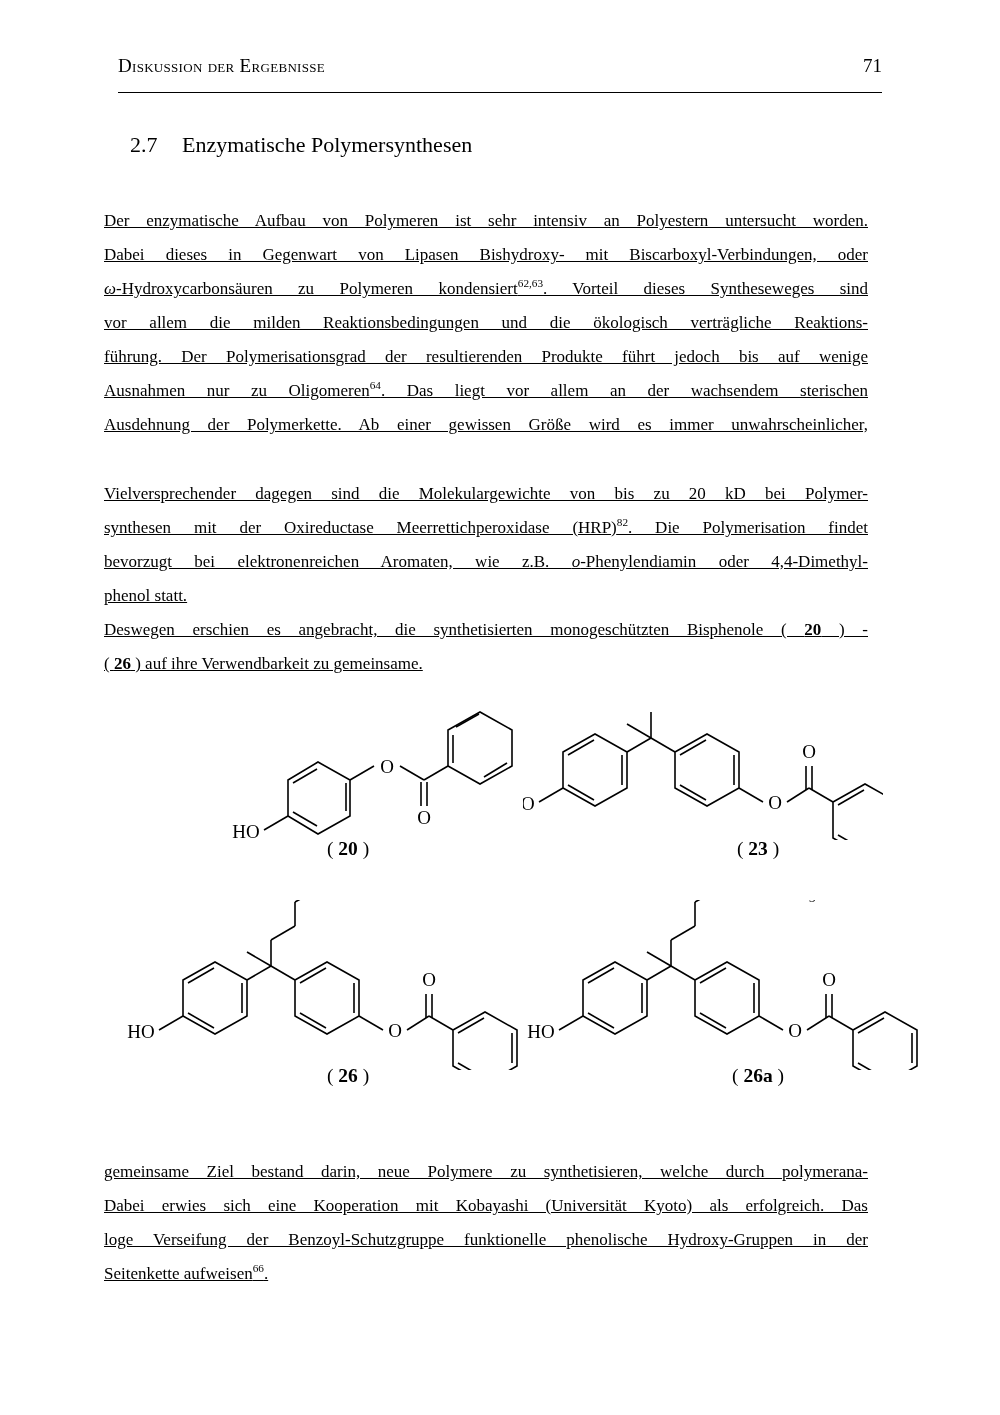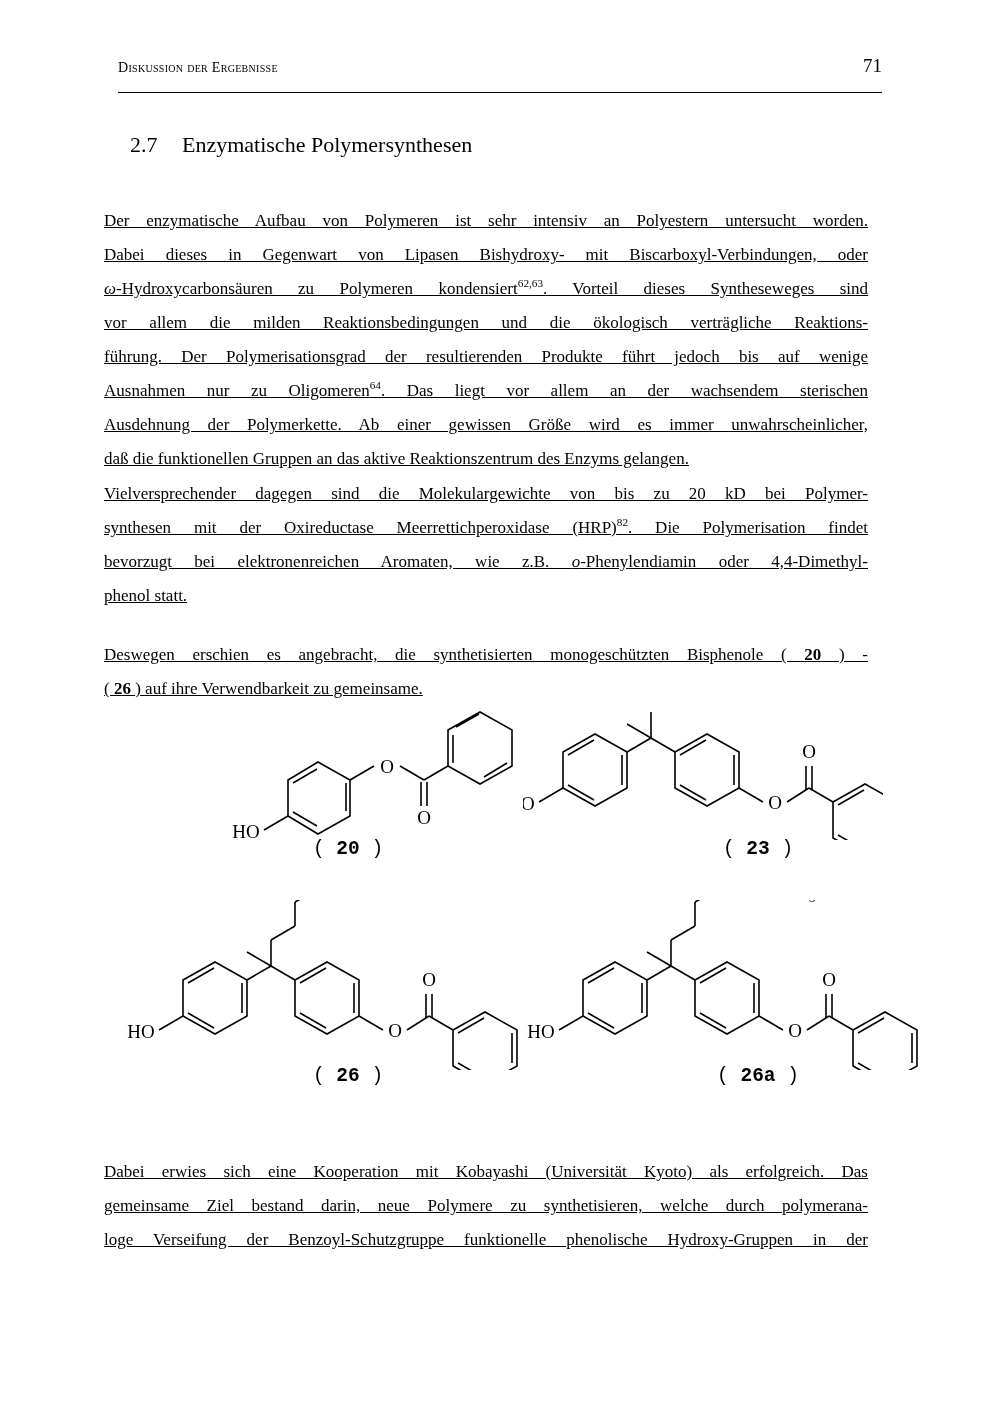--- a/index.html
+++ b/index.html
@@ -25,21 +25,21 @@
     position: absolute;
     left: 118px;
     top: 55px;
     width: 764px;
     display: flex;
     justify-content: space-between;
     align-items: baseline;
   }
   .header-title {
     font-variant: small-caps;
-    font-size: 14px;
+    font-size: 19px;
     letter-spacing: 0.3px;
   }
   .header-page {
     font-size: 19px;
   }
   .header-rule {
     position: absolute;
     left: 118px;
     top: 92px;
     width: 764px;
@@ -60,21 +60,21 @@
     position: absolute;
     left: 104px;
     width: 764px;
     font-size: 17px;
     line-height: 34px;
     text-align: justify;
     text-decoration: underline;
   }
   #para1 { top: 204px; }
   #para2 { top: 477px; }
-  #para3 { top: 613px; margin-top: 25px; }
+  #para3 { top: 613px; }
   #para4 { top: 1155px; }
   .body-text p {
     margin: 0;
   }
   .body-text p.justified {
     text-align: justify;
     text-align-last: justify;
   }
   .body-text p.last {
     text-align: justify;
@@ -97,21 +97,20 @@
     height: 420px;
   }
   .struct-cell {
     position: absolute;
   }
   .caption {
     position: absolute;
     font-size: 19.5px;
     text-align: center;
     width: 200px;
-    font-family: Liberation Mono, monospace;
   }
   .caption .bold { font-weight: bold; }
   svg { display: block; }
   svg text {
     font-family: "Liberation Serif", serif;
     font-size: 19px;
     fill: #000;
   }
   svg text.sub {
     font-size: 13px;
@@ -133,21 +132,20 @@
   </div>
 
   <div class="body-text" id="para1">
     <p class="justified"><span>Der enzymatische Aufbau von Polymeren ist sehr intensiv an Polyestern untersucht worden.</span></p>
     <p class="justified"><span>Dabei dieses in Gegenwart von Lipasen Bishydroxy- mit Biscarboxyl-Verbindungen, oder</span></p>
     <p class="justified"><span class="ital">ω</span><span>-Hydroxycarbonsäuren zu Polymeren kondensiert</span><sup>62,63</sup><span>. Vorteil dieses Syntheseweges sind</span></p>
     <p class="justified"><span>vor allem die milden Reaktionsbedingungen und die ökologisch verträgliche Reaktions-</span></p>
     <p class="justified"><span>führung. Der Polymerisationsgrad der resultierenden Produkte führt jedoch bis auf wenige</span></p>
     <p class="justified"><span>Ausnahmen nur zu Oligomeren</span><sup>64</sup><span>. Das liegt vor allem an der wachsendem sterischen</span></p>
     <p class="justified"><span>Ausdehnung der Polymerkette. Ab einer gewissen Größe wird es immer unwahrscheinlicher,</span></p>
-    <p class="last"><span>daß die funktionellen Gruppen an das aktive Reaktionszentrum des Enzyms gelangen.</span></p>
   </div>
 
   <div class="body-text" id="para2">
     <p class="justified"><span>Vielversprechender dagegen sind die Molekulargewichte von bis zu 20 kD bei Polymer-</span></p>
     <p class="justified"><span>synthesen mit der Oxireductase Meerrettichperoxidase (HRP)</span><sup>82</sup><span>. Die Polymerisation findet</span></p>
     <p class="justified"><span>bevorzugt bei elektronenreichen Aromaten, wie z.B. </span><span class="ital">o</span><span>-Phenylendiamin oder 4,4-Dimethyl-</span></p>
     <p class="last"><span>phenol statt.</span></p>
   </div>
 
   <div class="body-text" id="para3">
@@ -312,18 +310,19 @@
         <text x="311" y="86" text-anchor="middle">O</text>
       </svg>
     </div>
     <div class="caption" style="left:540px; top:375px;">
       <span>( </span><span class="bold">26a</span><span> )</span>
     </div>
 
   </div>
 
   <div class="body-text" id="para4">
+    <p class="justified"><span>gemeinsame Ziel bestand darin, neue Polymere zu synthetisieren, welche durch polymerana-</span></p>
     <p class="justified"><span>Dabei erwies sich eine Kooperation mit Kobayashi (Universität Kyoto) als erfolgreich. Das</span></p>
-    <p class="justified"><span>gemeinsame Ziel bestand darin, neue Polymere zu synthetisieren, welche durch polymerana-</span></p>
     <p class="justified"><span>loge Verseifung der Benzoyl-Schutzgruppe funktionelle phenolische Hydroxy-Gruppen in der</span></p>
+    <p class="last"><span>Seitenkette aufweisen</span><sup>66</sup><span>.</span></p>
   </div>
 
 </div>
 
 </body></html>

